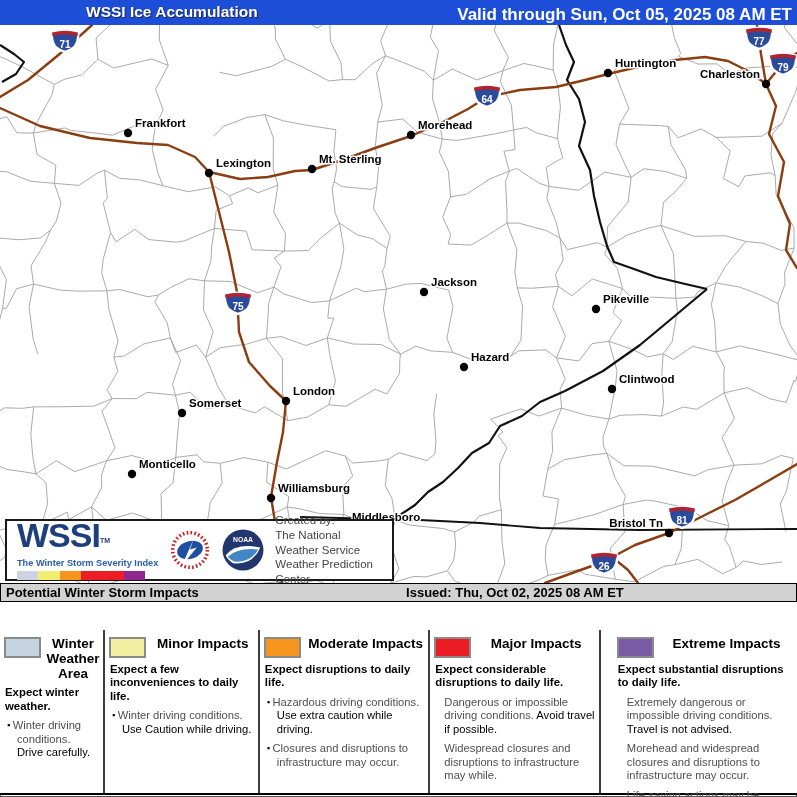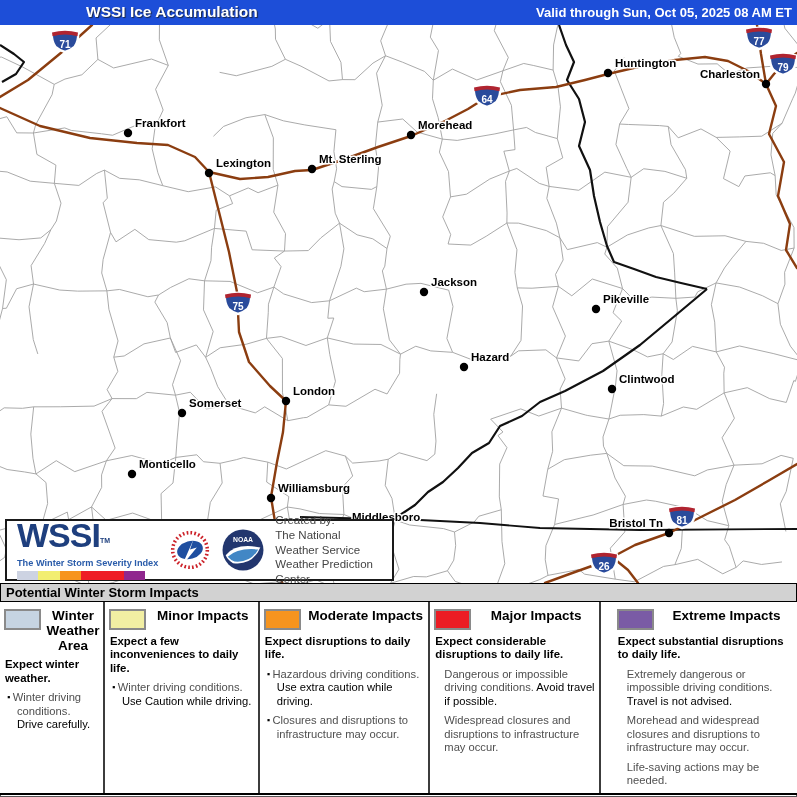--- a/index.html
+++ b/index.html
@@ -2,21 +2,21 @@
 <html><head>
 <meta charset="utf-8">
 <style>
   html,body{margin:0;padding:0;background:#fff;}
   #page{position:relative;width:797px;height:797px;background:#fff;overflow:hidden;
         font-family:"Liberation Sans",sans-serif;outline:1px solid #555;outline-offset:-1px;}
   
   #header{position:absolute;top:0;left:0;width:797px;height:38px;background:#1d4ed8;}
   #hdr-title{position:absolute;left:86px;top:3px;color:#fff;font-size:15.5px;font-weight:bold;
              text-shadow:1px 1px 1px #1a2540;}
-  #hdr-valid{position:absolute;right:5px;top:4.5px;color:#fff;font-size:13px;font-weight:bold;}
+  #hdr-valid{position:absolute;right:5px;top:4.5px;color:#fff;font-size:17px;font-weight:bold;}
   
   #map{position:absolute;top:25px;left:0;display:block;}
   .city-label{font-family:"Liberation Sans",sans-serif;font-size:11.5px;font-weight:bold;fill:#000;
               stroke:#fff;stroke-width:3px;paint-order:stroke;stroke-linejoin:round;}
   .shield-num{font-family:"Liberation Sans",sans-serif;font-size:10px;font-weight:bold;fill:#fff;}
   
   #logo-box{position:absolute;left:5px;top:519px;width:389px;height:62px;background:#fff;
             border:2px solid #1a1a1a;box-sizing:border-box;display:flex;align-items:center;
             gap:11px;padding:2px 8px 2px 10px;z-index:5;}
   .wssi-word{font-size:34px;font-weight:800;color:#1e3f7e;letter-spacing:-1px;line-height:.9;}
@@ -29,21 +29,21 @@
   
   #status-bar{position:absolute;top:583px;left:0;width:797px;height:19px;background:#d2d2d2;
               border:1px solid #000;box-sizing:border-box;display:flex;align-items:center;
               font-size:13px;}
   .sb-left{font-weight:bold;color:#000;padding-left:5px;}
   .sb-center{color:#4c1d95;font-weight:normal;margin-top:35px;}
   .sb-right{font-weight:bold;color:#000;padding-right:4px;}
   
   #legend{position:absolute;top:602px;left:0;width:797px;height:191px;display:flex;
           background:#fff;border-bottom:2px solid #000;}
-  .legend-col{box-sizing:border-box;padding:6px 3px 0 4px;}
+  .legend-col{box-sizing:border-box;padding:6px 3px 0 4px;margin-top:28px;}
   .legend-col + .legend-col{border-left:2px solid #3c3c3c;}
   .col-head{display:flex;align-items:flex-start;gap:5px;}
   .swatch{width:33px;height:17px;border:2px solid #8a8a8a;flex:none;margin-top:1px;}
   .col-title{flex:1;text-align:center;font-weight:bold;font-size:13.5px;color:#000;line-height:1.12;}
   .intro{font-weight:bold;font-size:11.4px;color:#000;margin:5px 1px 0 1px;line-height:1.18;}
   .item{font-size:11.2px;color:#4f4f4f;margin:6px 1px 0 3px;line-height:1.2;}
   .item.bullet{padding-left:10px;text-indent:-10px;}
   .item.plain{padding-left:7px;}
   .marker{color:#000;font-size:9px;vertical-align:1px;}
   .seg-bold{color:#000;font-weight:normal;}
@@ -428,20 +428,21 @@
     <div class="created">
       <div>Created by:</div>
       <div>The National Weather Service</div>
       <div>Weather Prediction Center</div>
     </div>
   </div>
 
   <div id="status-bar">
     <span class="sb-left">Potential Winter Storm Impacts</span>
     <span class="sb-center">Winter Storm Severity Index (WSSI)</span>
+    <span class="sb-right">Issued: Thu, Oct 02, 2025 08 AM ET</span>
   </div>
 
   <div id="legend">
       <div class="legend-col" style="width: 105px;">
         <div class="col-head">
           <span class="swatch" style="background: rgb(198, 212, 226);"></span>
           <span class="col-title">Winter Weather Area</span>
         </div>
         <div class="intro">Expect winter weather.</div>
         <div class="item bullet"><span class="marker">▪ </span><span class="seg-gray">Winter driving conditions. </span><span class="seg-bold">Drive carefully.</span></div>
@@ -463,21 +464,21 @@
         <div class="item bullet"><span class="marker">▪ </span><span class="seg-gray">Hazardous driving conditions. </span><span class="seg-bold">Use extra caution while driving.</span></div>
         <div class="item bullet"><span class="marker">▪ </span><span class="seg-gray">Closures and disruptions to infrastructure may occur.</span></div>
       </div>
       <div class="legend-col" style="width: 174px;">
         <div class="col-head">
           <span class="swatch" style="background: rgb(236, 28, 36);"></span>
           <span class="col-title">Major Impacts</span>
         </div>
         <div class="intro">Expect considerable disruptions to daily life.</div>
         <div class="item plain"><span class="seg-gray">Dangerous or impossible driving conditions. </span><span class="seg-bold">Avoid travel if possible.</span></div>
-        <div class="item plain"><span class="seg-gray">Widespread closures and disruptions to infrastructure may occur.</span></div>
+        <div class="item plain"><span class="seg-gray">Widespread closures and disruptions to infrastructure may while.</span></div>
       </div>
       <div class="legend-col" style="width: 202px; padding-left: 16px;">
         <div class="col-head">
           <span class="swatch" style="background: rgb(122, 91, 165);"></span>
           <span class="col-title">Extreme Impacts</span>
         </div>
         <div class="intro">Expect substantial disruptions to daily life.</div>
         <div class="item plain"><span class="seg-gray">Extremely dangerous or impossible driving conditions. </span><span class="seg-bold">Travel is not advised.</span></div>
         <div class="item plain"><span class="seg-gray">Morehead and widespread closures and disruptions to infrastructure may occur.</span></div>
         <div class="item plain"><span class="seg-gray">Life-saving actions may be needed.</span></div>

